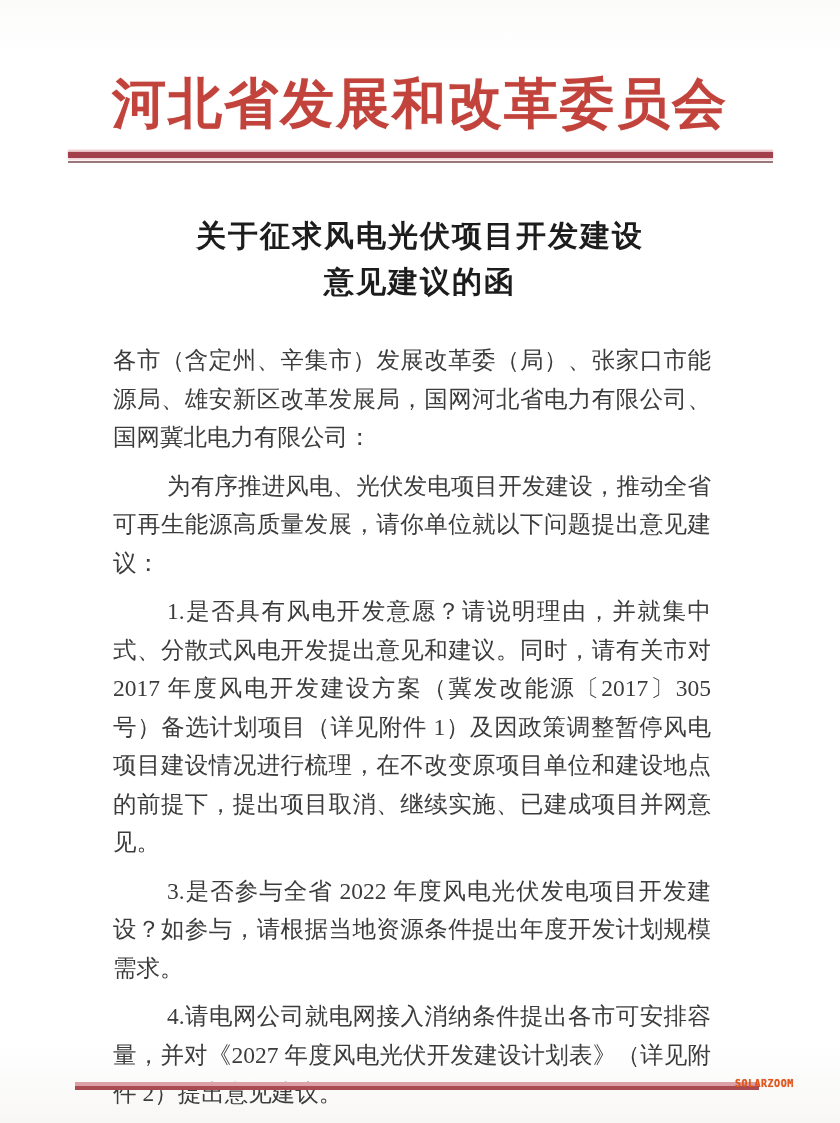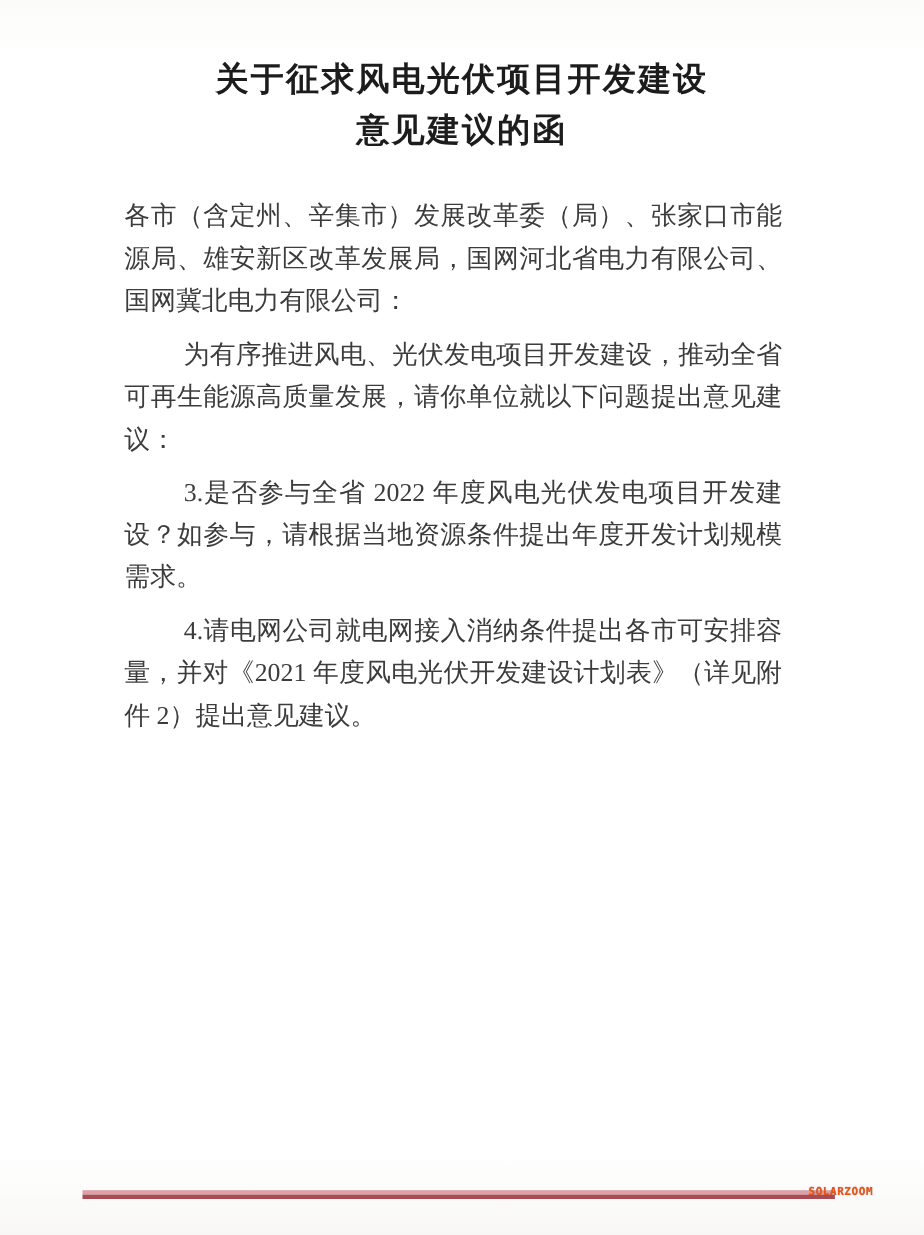--- a/index.html
+++ b/index.html
@@ -99,33 +99,41 @@
     color: var(--watermark_orange, #e4561b);
     text-shadow: 0 0 1px rgba(160, 50, 10, 0.6);
     background: transparent;
   }
 </style>
 </head>
 <body>
 
 <div class="page">
 
+  <header>
+    <h1 class="letterhead">河北省发展和改革委员会</h1>
+    <div class="rule-wrap">
+      <div class="rule-thick"></div>
+      <div class="rule-thin"></div>
+    </div>
+  </header>
 
   <main>
     <h2 class="doc-title">
       <span>关于征求风电光伏项目开发建设</span><br>
       <span>意见建议的函</span>
     </h2>
 
     <div class="doc-body">
       <p class="salutation">各市（含定州、辛集市）发展改革委（局）、张家口市能源局、雄安新区改革发展局，国网河北省电力有限公司、国网冀北电力有限公司：</p>
       <div>
           <p class="para">为有序推进风电、光伏发电项目开发建设，推动全省可再生能源高质量发展，请你单位就以下问题提出意见建议：</p>
+          <p class="para">1.是否具有风电开发意愿？请说明理由，并就集中式、分散式风电开发提出意见和建议。同时，请有关市对 2017 年度风电开发建设方案（冀发改能源〔2017〕305 号）备选计划项目（详见附件 1）及因政策调整暂停风电项目建设情况进行梳理，在不改变原项目单位和建设地点的前提下，提出项目取消、继续实施、已建成项目并网意见。</p>
           <p class="para">3.是否参与全省 2022 年度风电光伏发电项目开发建设？如参与，请根据当地资源条件提出年度开发计划规模需求。</p>
-          <p class="para">4.请电网公司就电网接入消纳条件提出各市可安排容量，并对《2021 年度风电光伏开发建设计划表》（详见附件 2）提出意见建议。</p>
+          <p class="para">4.请电网公司就电网接入消纳条件提出各市可安排容量，并对《2027 年度风电光伏开发建设计划表》（详见附件 2）提出意见建议。</p>
         </div>
     </div>
   </main>
 
   <footer>
     <div class="bottom-rule">
       <div class="light"></div>
       <div class="dark"></div>
     </div>
     <div class="watermark">SOLARZOOM</div>

